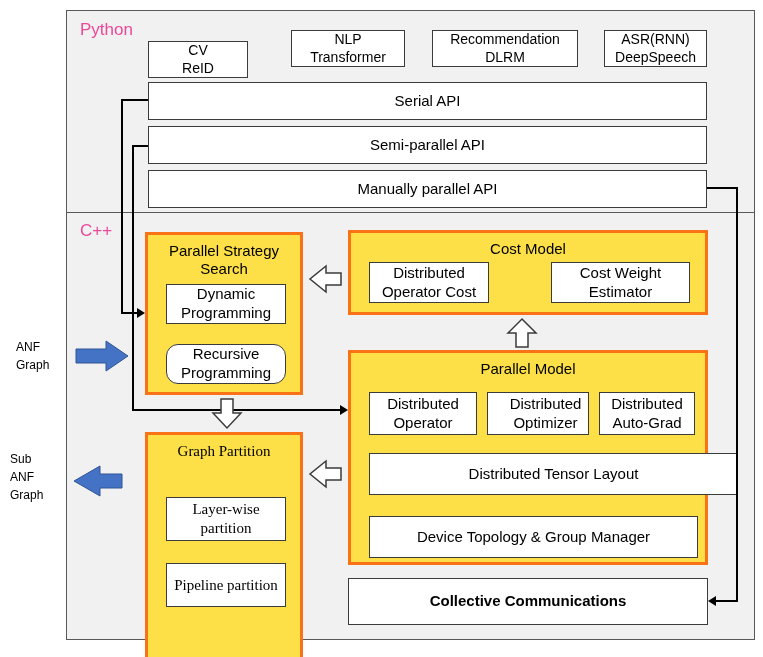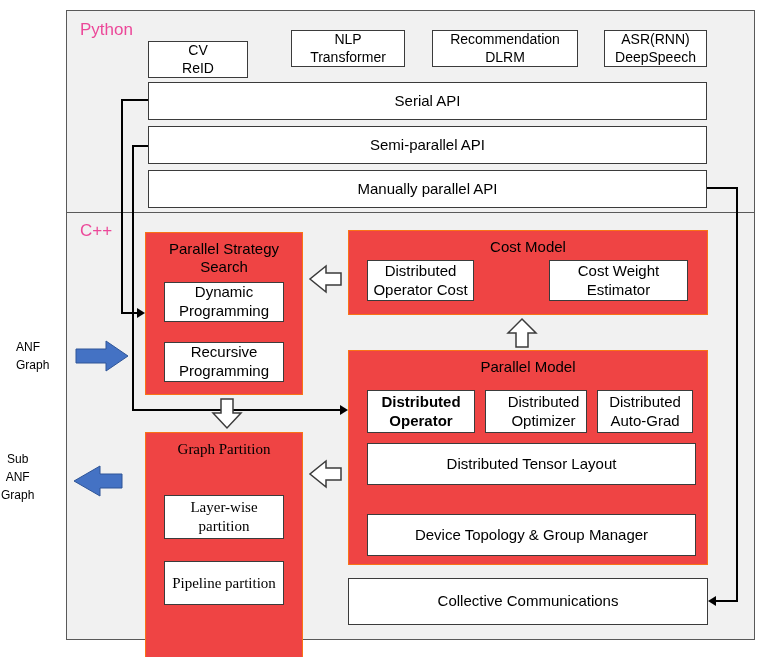--- a/index.html
+++ b/index.html
@@ -6,21 +6,21 @@
   html, body { background:#ffffff; }
   body { font-family:"Liberation Sans", sans-serif; color:#000; }
   .canvas { position:relative; width:763px; height:657px; background:#ffffff; overflow:hidden; }
   .outer-box { position:absolute; left:66px; top:10px; width:689px; height:630px; background:#f1f1f1; border:1px solid #595959; }
   .divider { position:absolute; left:66px; top:212px; width:689px; height:1px; background:#595959; }
   .section-label { position:absolute; color:#ec4899; font-size:17px; }
   .box { position:absolute; background:#ffffff; border:1px solid #3b3b3b;
          display:flex; flex-direction:column; align-items:center; justify-content:center;
          text-align:center; font-size:15px; line-height:1.25; }
   .box.small-text { font-size:14px; }
-  .group { position:absolute; background:#ef4444; border:1px solid #f97316; }
+  .group { position:absolute; background:#fde047; border:3px solid #f97316; }
   .group-title { text-align:center; font-size:15px; padding-top:7px; line-height:1.2; }
   .group-title.wrap { width:130px; margin:0 auto; }
   .side-label { position:absolute; font-size:12px; line-height:1.5; }
   .side-label span { display:block; }
   .overlay { position:absolute; left:0; top:0; pointer-events:none; }
 </style>
 </head>
 <body>
 
 <div class="canvas">
@@ -56,73 +56,73 @@
   </div>
   <div class="box" style="left:148px; top:170px; width:559px; height:38px;">
     <span>Manually parallel API</span>
   </div>
 
   <div class="group" style="left:145px; top:232px; width:158px; height:163px;">
     <div class="group-title wrap">Parallel Strategy Search</div>
     <div class="box" style="left:18px; top:49px; width:120px; height:40px;">
       <span>Dynamic Programming</span>
     </div>
-    <div class="box" style="left:18px; top:109px; width:120px; height:40px;">
+    <div class="box" style="left:18px; top:109px; width:120px; height:40px;border-radius:12px;">
       <span>Recursive Programming</span>
     </div>
   </div>
 
   <div class="group" style="left:348px; top:230px; width:360px; height:85px;">
     <div class="group-title">Cost Model</div>
-    <div class="box" style="left:18px; top:29px; width:107px; height:41px;">
+    <div class="box" style="left:18px; top:29px; width:120px; height:41px;">
       <span>Distributed Operator Cost</span>
     </div>
     <div class="box" style="left:200px; top:29px; width:139px; height:41px;">
       <span>Cost Weight Estimator</span>
     </div>
   </div>
 
   <div class="group" style="left:348px; top:350px; width:360px; height:215px;">
     <div class="group-title">Parallel Model</div>
-    <div class="box" style="left:18px; top:39px; width:108px; height:43px;font-weight:bold;">
+    <div class="box" style="left:18px; top:39px; width:108px; height:43px;">
       <span>Distributed Operator</span>
     </div>
     <div class="box" style="left:136px; top:39px; width:102px; height:43px;padding-left:15px;">
       <span>Distributed Optimizer</span>
     </div>
     <div class="box" style="left:248px; top:39px; width:96px; height:43px;">
       <span>Distributed Auto-Grad</span>
     </div>
-    <div class="box" style="left:18px; top:92px; width:329px; height:42px;">
+    <div class="box" style="left:18px; top:100px; width:369px; height:42px;">
       <span>Distributed Tensor Layout</span>
     </div>
     <div class="box" style="left:18px; top:163px; width:329px; height:42px;">
       <span>Device Topology &amp; Group Manager</span>
     </div>
   </div>
 
   <div class="group" style="left:145px; top:432px; width:158px; height:237px;font-family:Liberation Serif, serif;">
     <div class="group-title">Graph Partition</div>
     <div class="box" style="left:18px; top:62px; width:120px; height:44px;">
       <span>Layer-wise partition</span>
     </div>
     <div class="box" style="left:18px; top:128px; width:120px; height:44px;">
       <span>Pipeline partition</span>
     </div>
   </div>
 
-  <div class="box" style="left:348px; top:578px; width:360px; height:47px;">
+  <div class="box" style="left:348px; top:578px; width:360px; height:47px;font-weight:bold;">
     <span>Collective Communications</span>
   </div>
 
   <div class="side-label" style="left:16px; top:338px;">
     <span>ANF</span>
     <span>Graph</span>
   </div>
-  <div class="side-label" style="left:1px; top:450px;text-align:center;">
+  <div class="side-label" style="left:10px; top:450px;">
     <span>Sub</span>
     <span>ANF</span>
     <span>Graph</span>
   </div>
 
   <svg class="overlay" width="763" height="657" viewBox="0 0 763 657">
 
     <polyline points="148,100 122,100 122,313 137,313" fill="none" stroke="#000000" stroke-width="2"></polyline>
     <polygon points="137,308 145,313 137,318" fill="#000000"></polygon>
 

